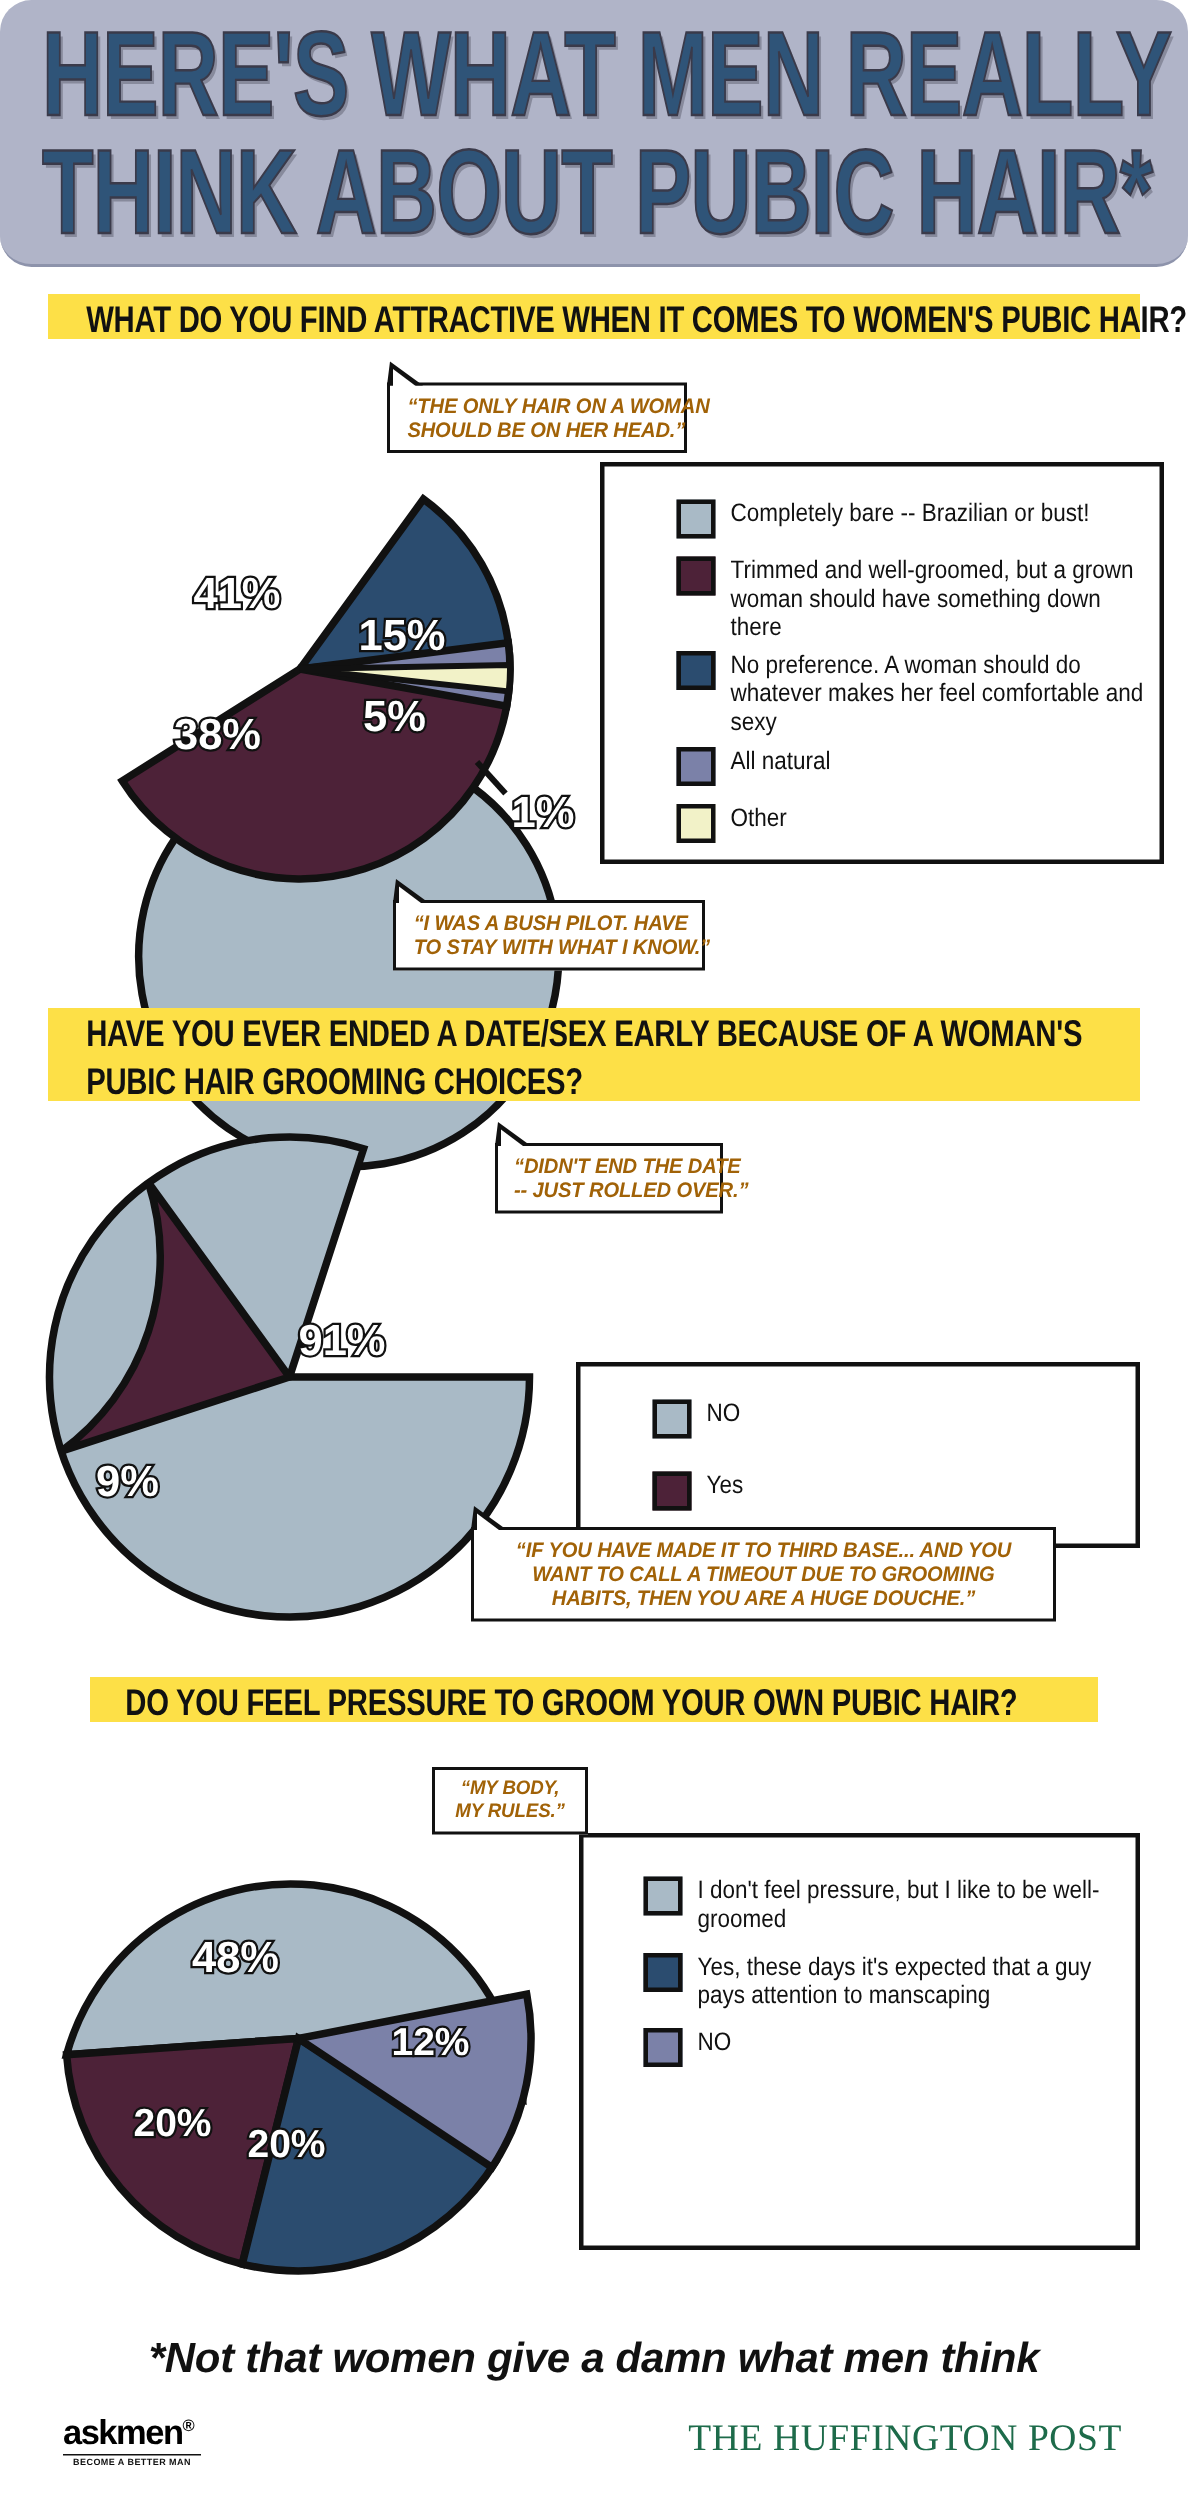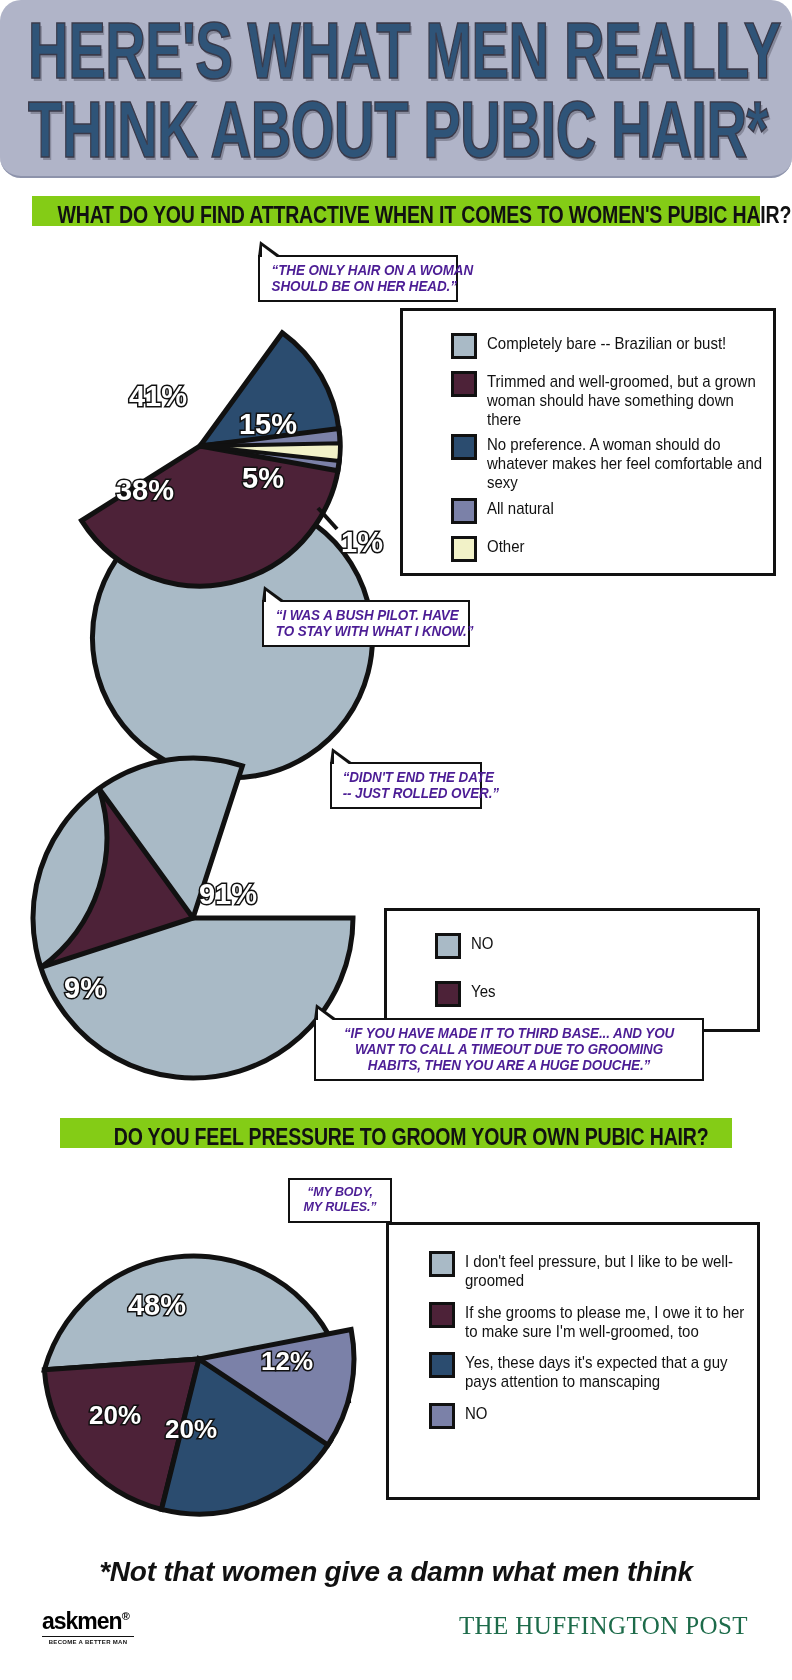--- a/index.html
+++ b/index.html
@@ -44,22 +44,22 @@
     transform-origin: left top;
     -webkit-text-stroke: 1.2px #3a3a4a;
     text-shadow: 2px 2px 0 rgba(60,60,75,0.35);
   }
   .header-title .line { display: block; white-space: nowrap; }
   .header-title .line2 { margin-top: 2px; }
 
   
   .qband {
     position: absolute;
-    background: #84cc16;
-    text-align: right;
+    background: #fde047;
+    text-align: left;
   }
   .qband .qtext {
     display: block;
     font-family: "Liberation Sans Narrow", "Liberation Sans", sans-serif;
     font-weight: bold;
     font-size: 21px;
     line-height: 1.28em;
     color: #111111;
     text-transform: uppercase;
     letter-spacing: -0.2px;
@@ -77,21 +77,21 @@
   .quote-box {
     position: absolute;
     background: #ffffff;
     border: 2.5px solid #111111;
     padding: 5px 8px 6px 8px;
     font-family: "Liberation Sans Narrow", "Liberation Sans", sans-serif;
     font-weight: bold;
     font-style: italic;
     font-size: 14px;
     line-height: 1.15em;
-    color: #4c1d95;
+    color: #a16207;
     text-transform: uppercase;
     text-align: center;
     letter-spacing: -0.1px;
     z-index: 30;
   }
   .quote-box .qline { display: block; white-space: nowrap; transform: scaleX(0.96); }
   .quote-box.has-tail-tl::before {
     content: "";
     position: absolute;
     left: -2px; top: -16px;
@@ -306,20 +306,23 @@
         <span class="legend-swatch" style="background:#7b81a8"></span>
         <span class="legend-text">All natural</span>
       </div>
       <div class="legend-item">
         <span class="legend-swatch" style="background:#f2f2c8"></span>
         <span class="legend-text">other</span>
       </div>
     </div>
   </div>
 
+  <div class="qband" id="qband2">
+    <span class="qtext">Have you ever ended a date/sex early because of a woman's pubic hair grooming choices?</span>
+  </div>
 
   <div class="quote-box has-tail-tl" id="quote-3">
     <span class="qline">“Didn't end the date</span>
     <span class="qline">-- just rolled over.”</span>
   </div>
 
   <div class="quote-box has-tail-tl" id="quote-4">
     <span class="qline">“If you have made it to third base... and you</span>
     <span class="qline">want to call a timeout due to grooming</span>
     <span class="qline">habits, then you are a huge douche.”</span>
@@ -380,24 +383,20 @@
     </svg>
   </div>
 
   <div class="legend-box" id="legend-3">
     <div class="legend-list">
       <div class="legend-item">
         <span class="legend-swatch" style="background:#a9bac6"></span>
         <span class="legend-text">I don't feel pressure, but I like to be well-groomed</span>
       </div>
       <div class="legend-item">
-        <span class="legend-swatch" style="background:#4d2238"></span>
-        <span class="legend-text">If she grooms to please me, I owe it to her to make sure I'm well-groomed, too</span>
-      </div>
-      <div class="legend-item">
         <span class="legend-swatch" style="background:#2b4c6f"></span>
         <span class="legend-text">Yes, these days it's expected that a guy pays attention to manscaping</span>
       </div>
       <div class="legend-item">
         <span class="legend-swatch" style="background:#7b81a8"></span>
         <span class="legend-text">NO</span>
       </div>
     </div>
   </div>
 

